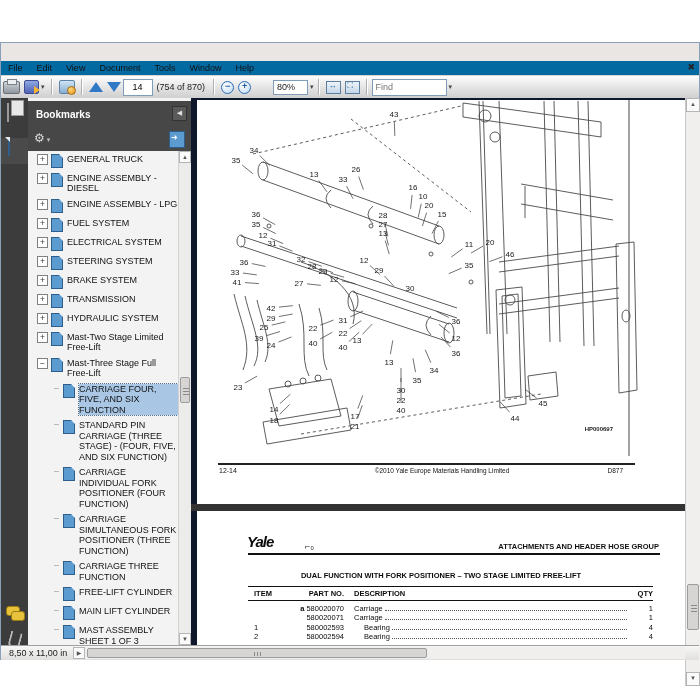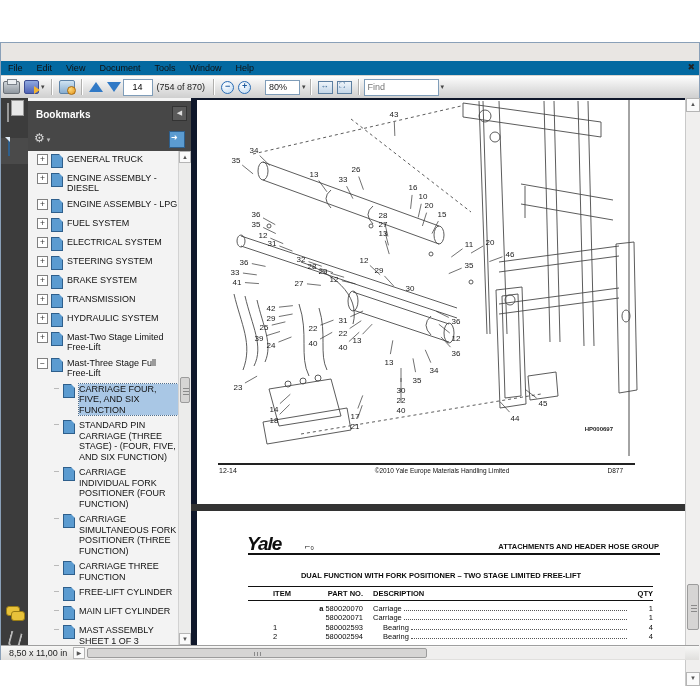--- a/index.html
+++ b/index.html
@@ -88,29 +88,29 @@
   #docpane{position:absolute;left:190px;top:0;width:494px;height:547px;background:#0f172a;overflow:hidden;}
   #page1{position:absolute;left:6px;top:2px;width:488px;height:404px;background:#fff;}
   #pagegap{position:absolute;left:0;top:406px;width:494px;height:7px;background:#333;}
   #page2{position:absolute;left:6px;top:413px;width:488px;height:134px;background:#fff;overflow:hidden;}
   #vsb{position:absolute;left:684px;top:55px;width:15px;height:588px;background:#f0efee;border-left:1px solid #c9c9c9;}
   #vsb .sb-btn{width:14px;height:14px;}
   
   #p1-rule{position:absolute;left:21px;top:363px;width:417px;height:2px;background:#222;}
   .p1foot{position:absolute;top:367px;font-size:7px;color:#111;}
   
-  #yale-logo{position:absolute;left:50px;top:22px;font-size:19px;font-weight:bold;font-style:italic;letter-spacing:-1px;color:#0d0d0d;}
+  #yale-logo{position:absolute;left:50px;top:22px;font-size:15px;font-weight:bold;font-style:italic;letter-spacing:-1px;color:#0d0d0d;}
   #yale-fork{position:absolute;left:108px;top:30px;font-size:9px;color:#0d0d0d;}
   #p2-right-head{position:absolute;right:26px;top:31px;font-size:7.5px;font-weight:bold;color:#111;}
   #p2-rule{position:absolute;left:51px;top:42px;width:412px;height:2px;background:#111;}
   #p2-title{position:absolute;left:0;top:48px;width:100%;text-align:center;font-size:9.5px;font-weight:bold;color:#0a0a0a;}
   #p2-sub{position:absolute;left:0;top:60px;width:100%;text-align:center;font-size:7.5px;font-weight:bold;color:#0a0a0a;}
   #ptable{position:absolute;left:51px;top:74px;width:405px;font-size:7.5px;color:#0a0a0a;}
   .trow{display:flex;align-items:flex-end;height:9px;margin-top:0.5px;}
-  .c-item{flex:0 0 26px;text-align:left;padding-left:6px;box-sizing:border-box;margin-left:19px;}
+  .c-item{flex:0 0 26px;text-align:left;padding-left:6px;box-sizing:border-box;}
   .c-part{flex:0 0 70px;text-align:right;}
   .c-desc{flex:1;display:flex;align-items:flex-end;padding-left:10px;overflow:hidden;}
   .c-desc .dots{flex:1;border-bottom:1px dotted #555;margin:0 2px 2px 2px;}
   .c-qty{flex:0 0 24px;text-align:right;}
   .thead{font-weight:bold;border-bottom:1.5px solid #111;border-top:1.5px solid #111;height:13px;align-items:center;margin-bottom:3px;}
   .thead .c-desc .dots{border:none;}
   .ind1{padding-left:10px;}
   .bold{font-weight:bold;}
   
   #statusbar{position:absolute;left:0;top:602px;width:100%;height:14px;background:linear-gradient(#f7f7f6,#e0dfdd);border-top:1px solid #9f9f9f;font-size:9px;color:#222;}
@@ -154,21 +154,21 @@
           <span class="nav-arrow nav-up"></span>
         </span>
       <span class="tb-btn">
           <span class="nav-arrow nav-down"></span>
         </span>
       <input id="page-input" class="tb-input" value="14" style="">
       <span style="margin:0 4px;">(754 of 870)</span>
       <span class="tb-sep"></span>
       <span class="zoom-circle">−</span>
       <span class="zoom-circle">+</span>
-      <span id="zoom-box" class="tb-input" style="display:inline-block;line-height:13px;margin-left:12px;">80%</span>
+      <span id="zoom-box" class="tb-input" style="display:inline-block;line-height:13px;margin-left:20px;">80%</span>
       <span class="caret">▾</span>
       <span class="tb-sep"></span>
       <span class="fit-icon"></span>
       <span class="fit-icon page"></span>
       <span class="tb-sep"></span>
       <input id="find-input" class="tb-input" placeholder="Find" style="">
       <span class="caret">▾</span>
     </div>
 
     <div id="main">

